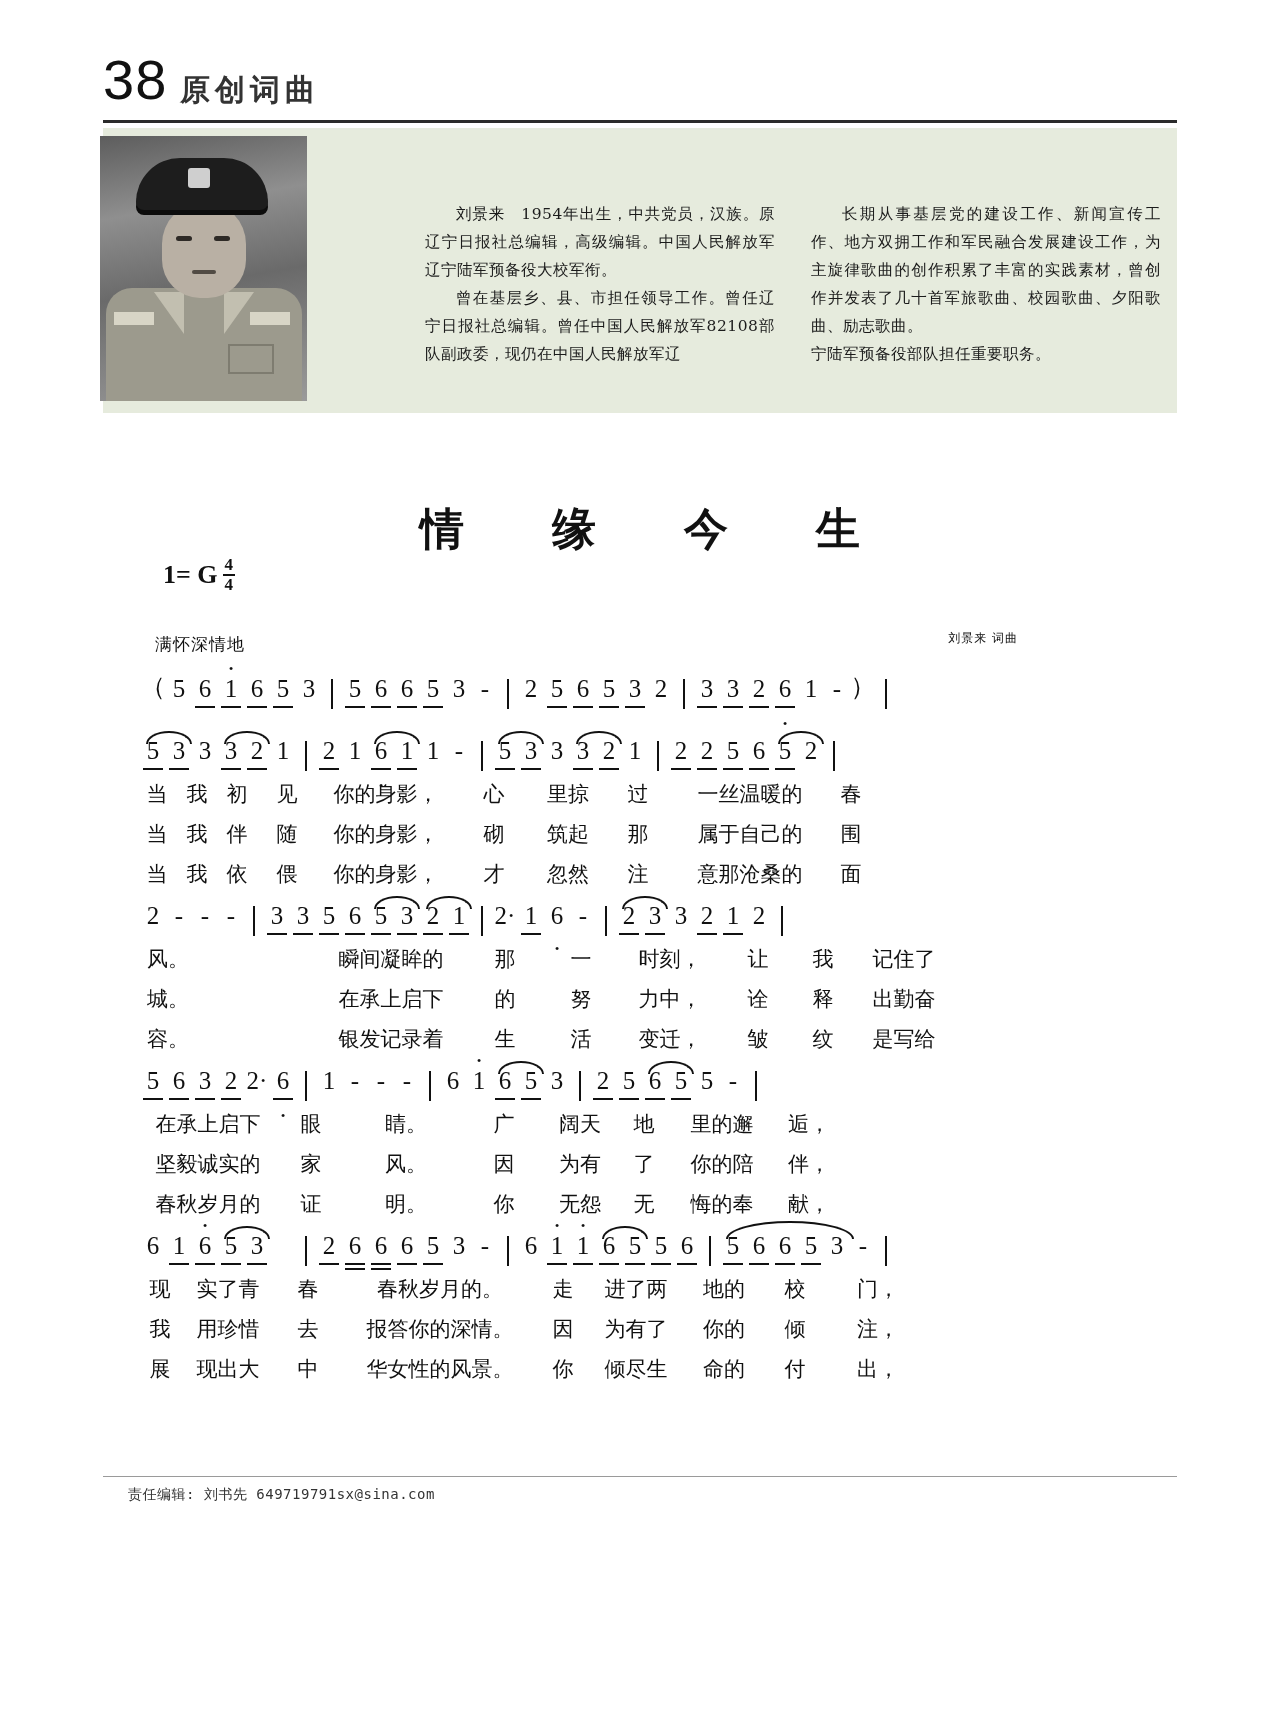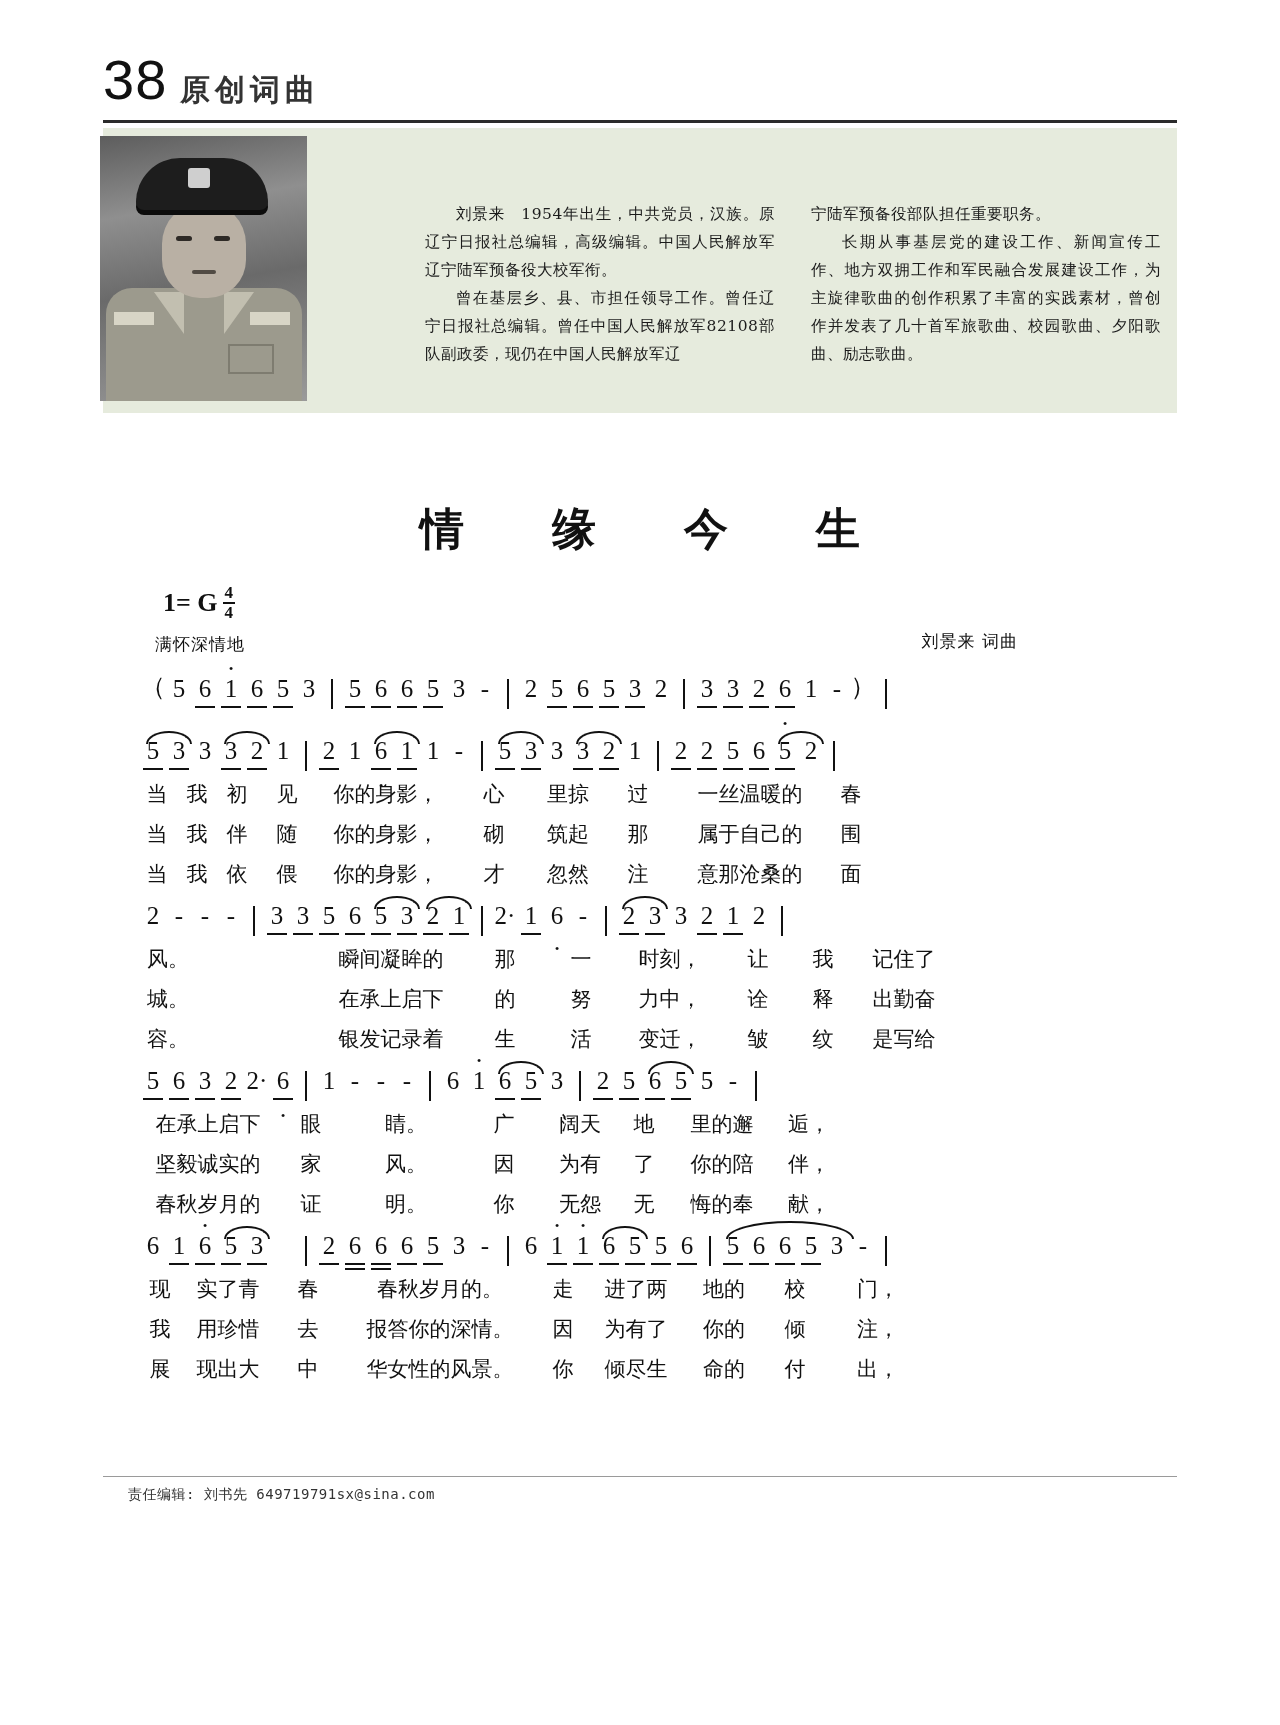--- a/index.html
+++ b/index.html
@@ -124,40 +124,40 @@
   .bio-address .gap { display:inline-block; width:26px; }
 
   
   .song-title {
     position:absolute; left:0; top:500px; width:1280px; text-align:center;
     font-family:"DejaVu Serif", serif;
     font-size:44px; font-weight:700; letter-spacing:22px; color:#111;
     text-indent:22px;
   }
   .keysig {
-    position:absolute; left:163px; top:584px;
+    position:absolute; left:163px; top:556px;
     font-family:"Liberation Serif", serif;
     font-size:26px; font-weight:700; color:#111;
     display:flex; align-items:center; gap:5px;
   }
   .keysig .frac {
     display:inline-flex; flex-direction:column; align-items:center;
     font-size:17px; line-height:1.05; font-weight:700;
   }
   .keysig .frac .num { border-bottom:2px solid #111; padding:0 2px; }
   .keysig .frac .den { padding:0 2px; }
   .tempo-mark {
     position:absolute; left:155px; top:633px;
     font-family:"DejaVu Sans", sans-serif;
     font-size:17px; color:#111; letter-spacing:1px;
   }
   .credit {
     position:absolute; right:262px; top:630px;
     font-family:"DejaVu Serif", serif;
-    font-size:17px; color:#111; letter-spacing:1px;
+    font-size:12px; color:#111; letter-spacing:1px;
   }
 
   
   .stave { position:absolute; left:140px; width:910px; }
   .notes-row {
     display:flex; align-items:flex-end;
     font-family:"Liberation Serif", serif;
     font-size:25px; color:#111; height:44px;
   }
   .bar {
@@ -238,22 +238,22 @@
     <div class="cap-badge"></div>
   </div>
 
 
   <div class="bio-cols">
     <div class="bio-col">
       <p class="bio-para indent">刘景来　1954年出生，中共党员，汉族。原辽宁日报社总编辑，高级编辑。中国人民解放军辽宁陆军预备役大校军衔。</p>
       <p class="bio-para indent">曾在基层乡、县、市担任领导工作。曾任辽宁日报社总编辑。曾任中国人民解放军82108部队副政委，现仍在中国人民解放军辽</p>
     </div>
     <div class="bio-col">
+      <p class="bio-para indent">长期从事基层党的建设工作、新闻宣传工作、地方双拥工作和军民融合发展建设工作，为主旋律歌曲的创作积累了丰富的实践素材，曾创作并发表了几十首军旅歌曲、校园歌曲、夕阳歌曲、励志歌曲。</p>
       <p class="bio-para">宁陆军预备役部队担任重要职务。</p>
-      <p class="bio-para indent">长期从事基层党的建设工作、新闻宣传工作、地方双拥工作和军民融合发展建设工作，为主旋律歌曲的创作积累了丰富的实践素材，曾创作并发表了几十首军旅歌曲、校园歌曲、夕阳歌曲、励志歌曲。</p>
     </div>
   </div>
 
 </div>
 
 <div class="song-title">情　缘　今　生</div>
 
 <div class="keysig">
   <span>1= G</span>
   <span class="frac">

